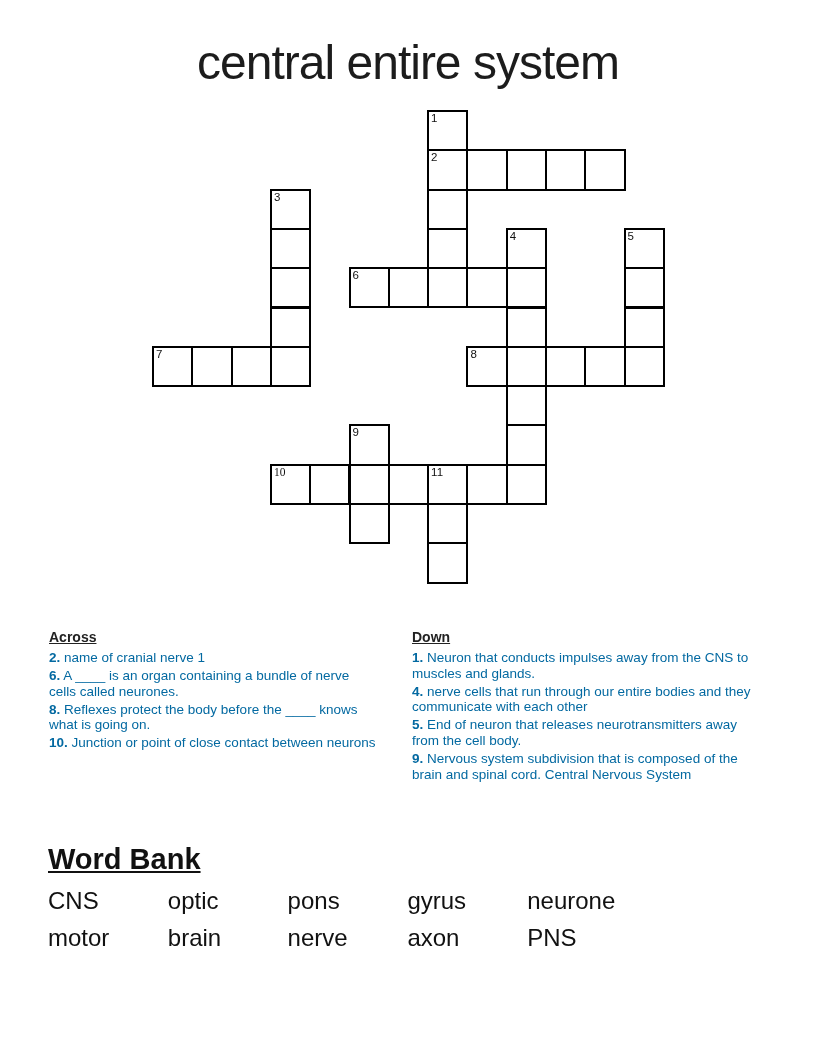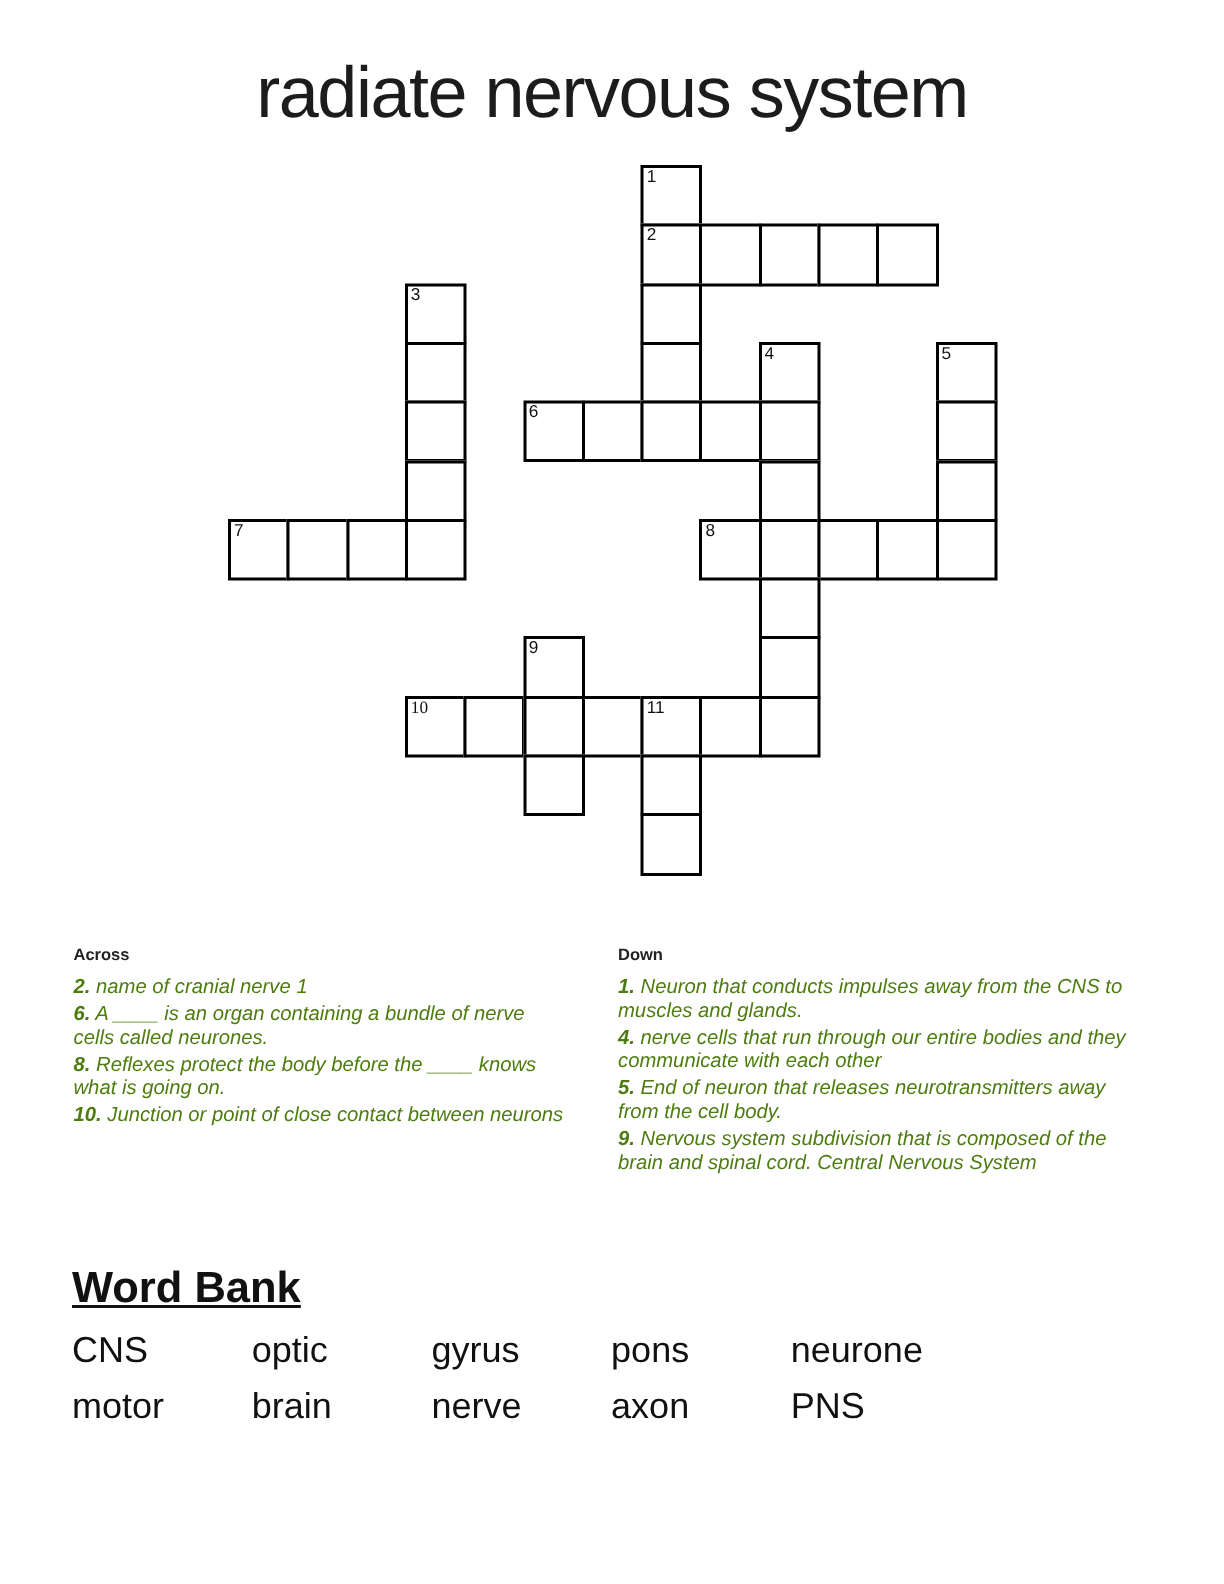--- a/index.html
+++ b/index.html
@@ -18,39 +18,39 @@
     border:2px solid #000; background:#fff;
   }
   .cell .num {
     position:absolute; top:0px; left:2px; font-size:11.5px; line-height:13px;
     color:#111; font-weight:400;
   }
   .clues { position:absolute; top:629px; }
   .clues-across { left:49px;  width:330px; }
   .clues-down   { left:412px; width:352px; }
   .clues h2 {
-    margin:0 0 5px 0; font-size:11px; line-height:16px;
-    font-weight:bold; color:#222;
+    margin:0 0 5px 0; font-size:14px; line-height:16px;
+    font-weight:bold; text-decoration:underline; color:#222;
   }
-  .clue { margin:0 0 2.5px 0; font-size:13.5px; line-height:15.6px; color:#4d7c0f;font-style:italic; }
+  .clue { margin:0 0 2.5px 0; font-size:13.5px; line-height:15.6px; color:#0369a1; }
   .clue b { font-weight:bold; }
   .wb-heading {
     position:absolute; left:48px; top:843px; margin:0;
     font-size:29px; line-height:32px; font-weight:bold;
     text-decoration:underline; color:#111;
   }
   .wordbank { position:absolute; left:48px; top:882px; width:740px; }
   .wb-row { display:grid; grid-template-columns:repeat(6,119.8px); }
   .wb-word { font-size:24px; line-height:37px; color:#111; white-space:nowrap; }
 </style>
 </head>
 <body>
 
 <div class="page">
-  <h1 class="title">radiate nervous system</h1>
+  <h1 class="title">central entire system</h1>
 
   <div class="grid" id="grid">
       <div class="cell" style="left: 275.1px; top: 0px;">
         <span class="num">1</span>
       </div>
       <div class="cell" style="left: 275.1px; top: 39.3px;">
         <span class="num">2</span>
       </div>
       <div class="cell" style="left: 314.4px; top: 39.3px;"></div>
       <div class="cell" style="left: 353.7px; top: 39.3px;"></div>
@@ -132,22 +132,22 @@
         <p class="clue"><b>5.</b> End of neuron that releases neurotransmitters away from the cell body.</p>
         <p class="clue"><b>9.</b> Nervous system subdivision that is composed of the brain and spinal cord. Central Nervous System</p>
       </div>
   </section>
 
   <h2 class="wb-heading">Word Bank</h2>
   <div class="wordbank" id="wordbank">
       <div class="wb-row">
         <span class="wb-word">CNS</span>
         <span class="wb-word">optic</span>
+        <span class="wb-word">pons</span>
         <span class="wb-word">gyrus</span>
-        <span class="wb-word">pons</span>
         <span class="wb-word">neurone</span>
       </div>
       <div class="wb-row">
         <span class="wb-word">motor</span>
         <span class="wb-word">brain</span>
         <span class="wb-word">nerve</span>
         <span class="wb-word">axon</span>
         <span class="wb-word">PNS</span>
       </div>
     </div>

